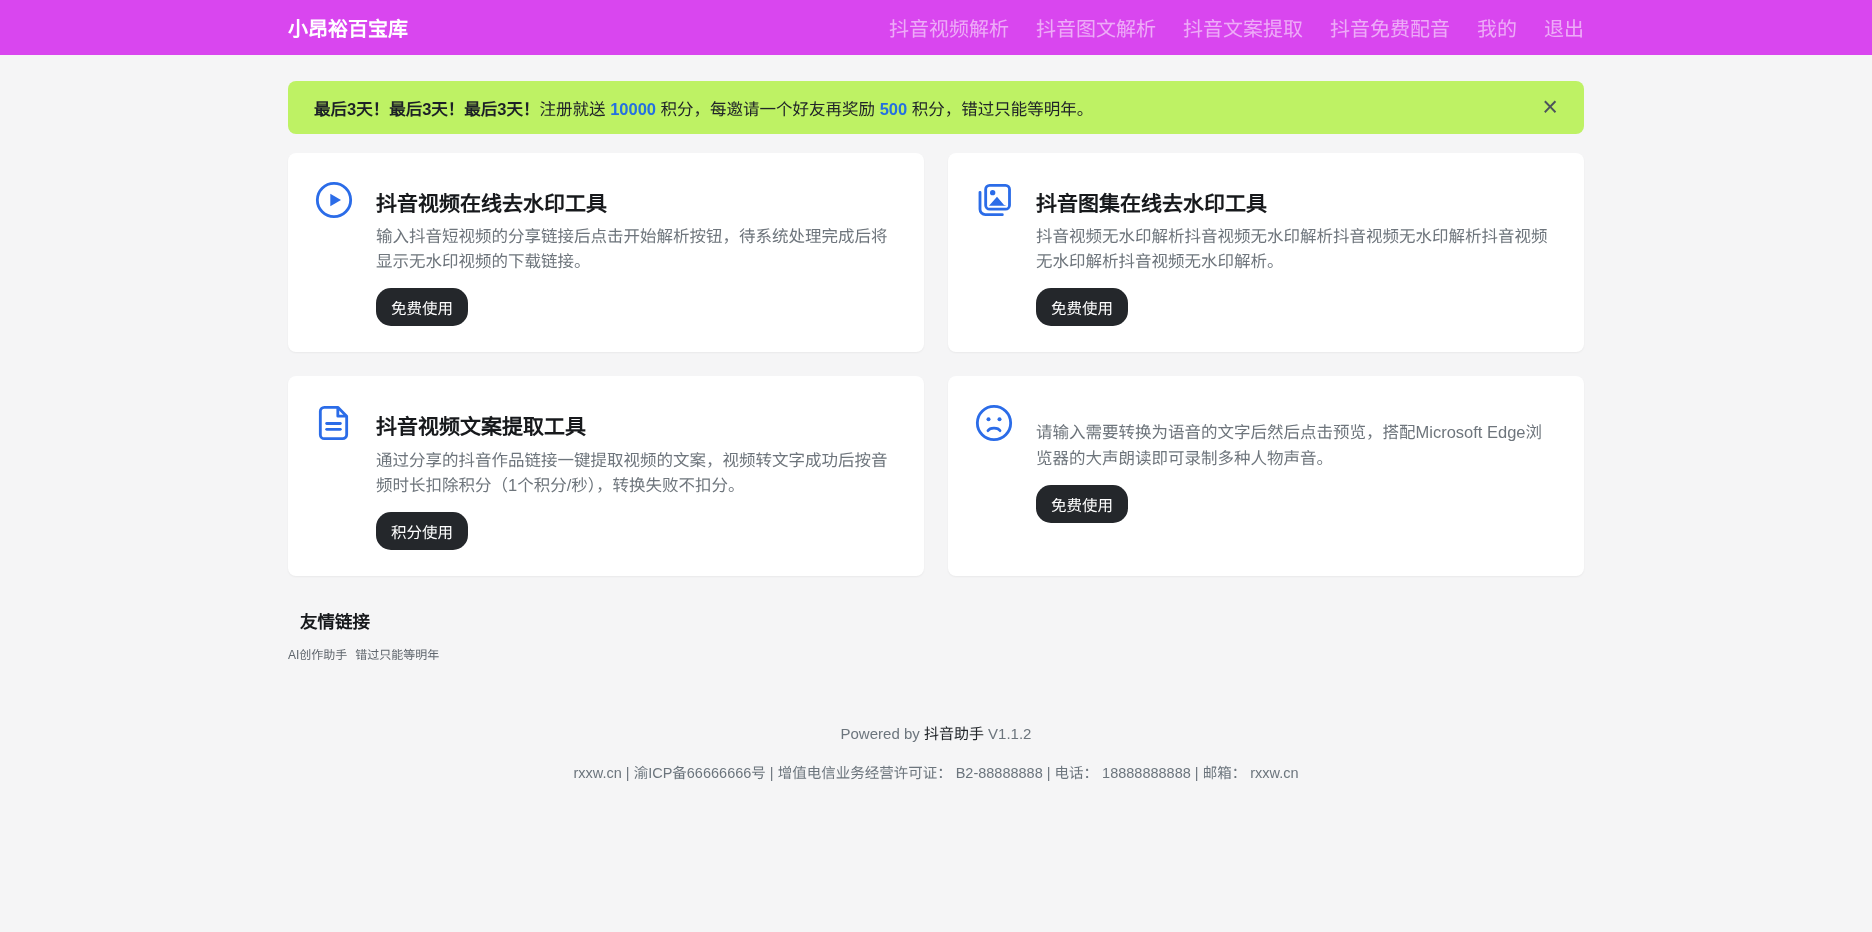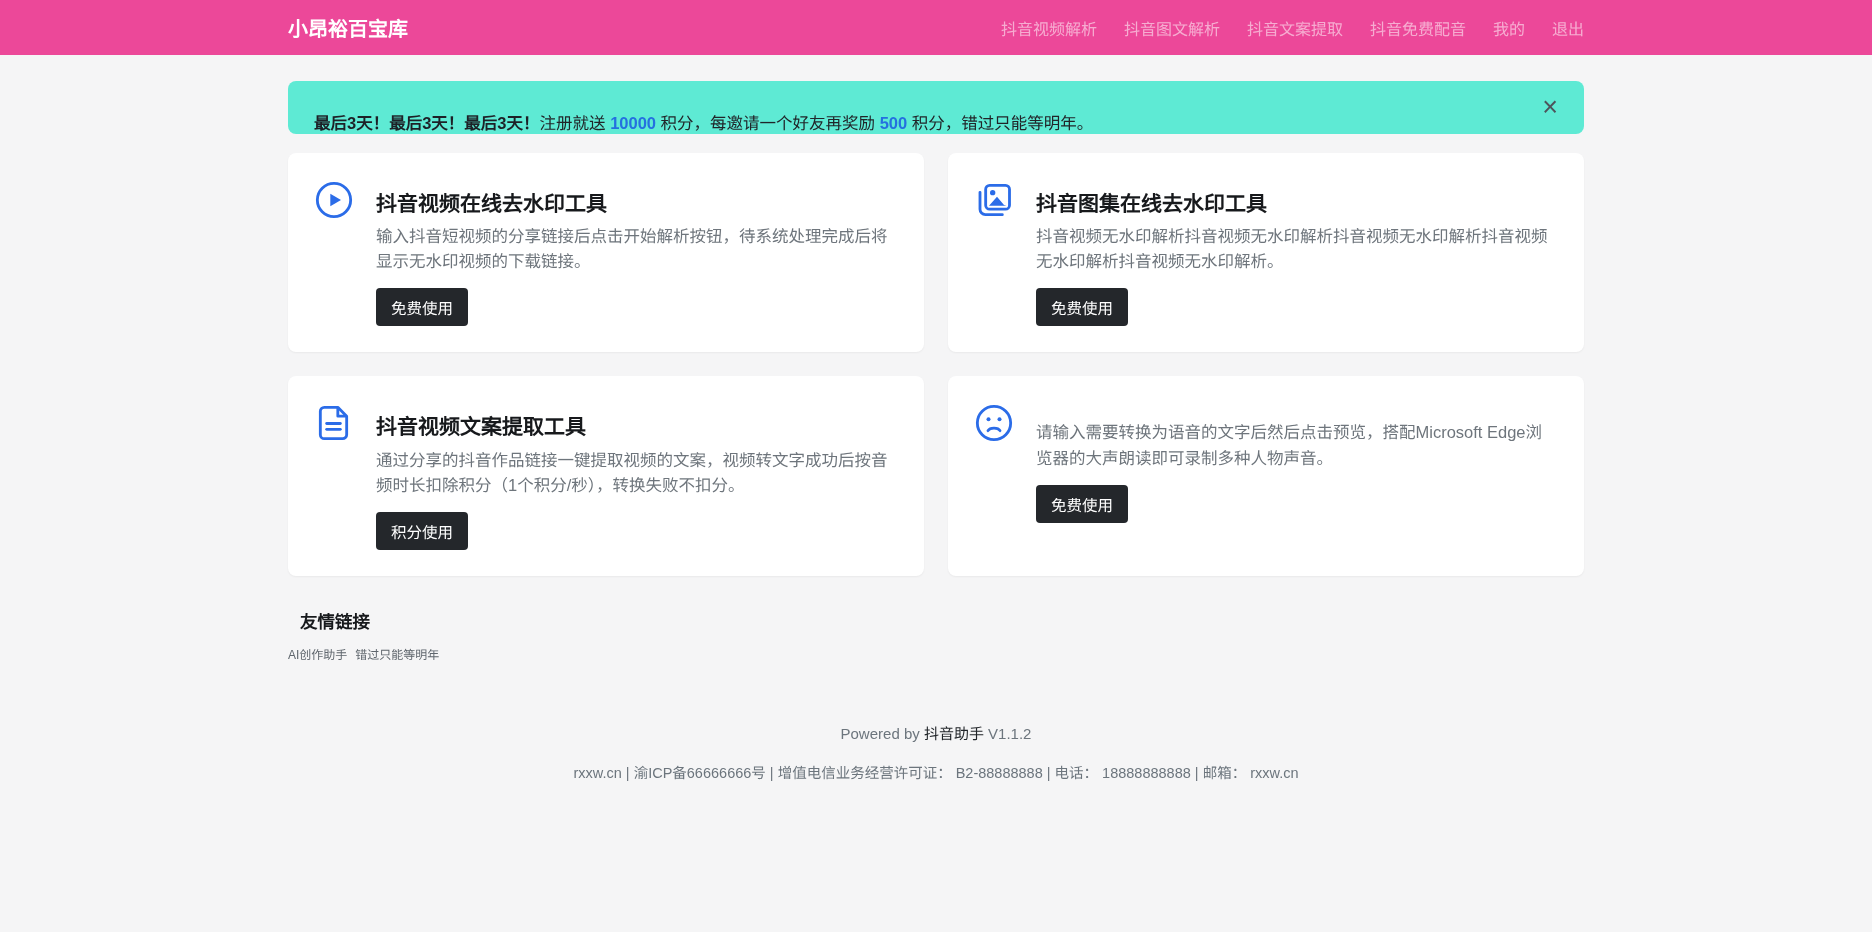--- a/index.html
+++ b/index.html
@@ -6,30 +6,30 @@
   html, body { margin: 0; padding: 0; }
   body {
     width: 1872px; height: 932px; overflow: hidden;
     background: #f5f5f6;
     font-family: "Liberation Sans", "DejaVu Sans", sans-serif;
     color: #212529;
   }
   .container { width: 1296px; margin: 0 auto; }
 
   
-  .navbar { background: #ec4899; height: 55px; display: flex; align-items: center; }
+  .navbar { background: #d946ef; height: 55px; display: flex; align-items: center; }
   .navbar .container { display: flex; align-items: center; justify-content: space-between; }
   .brand { color: #ffffff; font-weight: 700; font-size: 20px; text-decoration: none; cursor: pointer; }
   .nav-links { display: flex; align-items: center; gap: 27px; }
-  .nav-link { color: rgba(255,255,255,0.55); font-size: 16px; text-decoration: none; cursor: pointer; white-space: nowrap; }
+  .nav-link { color: rgba(255,255,255,0.55); font-size: 20px; text-decoration: none; cursor: pointer; white-space: nowrap; }
 
   
   .banner {
-    margin-top: 26px; height: 53px; background: #5eead4; border-radius: 8px;
-    display: flex; align-items: flex-end; padding: 0 26px; position: relative;
+    margin-top: 26px; height: 53px; background: #bef264; border-radius: 8px;
+    display: flex; align-items: center; padding: 0 26px; position: relative;
     font-size: 16.5px; color: #212529;
   }
   .banner .seg-bold { font-weight: 700; color: #1d2127; }
   .banner .num { font-weight: 700; color: #2470e0; }
   .banner-close {
     position: absolute; right: 18px; top: 0; bottom: 0;
     display: flex; align-items: center; cursor: pointer;
     color: #4d545b; font-size: 27px; font-weight: 300; line-height: 1;
     background: none; border: none; padding: 0 8px;
   }
@@ -40,21 +40,21 @@
     background: #ffffff; border-radius: 8px; padding: 25px 28px 26px 26px;
     display: flex; align-items: flex-start; gap: 22px;
     box-shadow: 0 1px 2px rgba(0,0,0,0.05);
   }
   .card-icon { width: 40px; height: 40px; flex: 0 0 40px; margin-top: 2px; }
   .card-icon svg { width: 40px; height: 40px; display: block; }
   .card-body { flex: 1; min-width: 0; margin-top: 12px; }
   .card-title { margin: 0; font-size: 21px; font-weight: 700; color: #17191c; line-height: 1.3; }
   .card-desc { margin: 7px 0 14px; font-size: 16.5px; line-height: 1.52; color: #6e757c; }
   .card-btn {
-    background: #24272b; color: #ffffff; border: none; border-radius: 4px;
+    background: #24272b; color: #ffffff; border: none; border-radius: 15px;
     padding: 8px 15px; font-size: 15.5px; cursor: pointer;
     font-family: "Liberation Sans", "DejaVu Sans", sans-serif;
   }
 
   
   .links-section { margin-top: 32px; }
   .links-title { margin: 12px; font-size: 17.5px; font-weight: 700; color: #17191c; }
   .links-row { margin-top: 11px; font-size: 12px; color: #5f666d; display: flex; gap: 8px; }
   .friend-link { color: #5f666d; text-decoration: none; cursor: pointer; }
 

